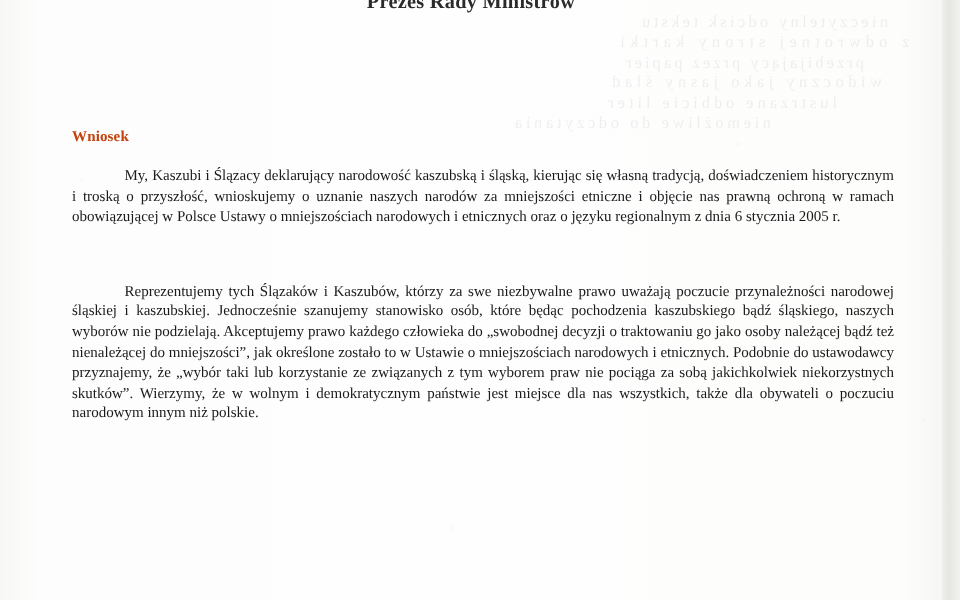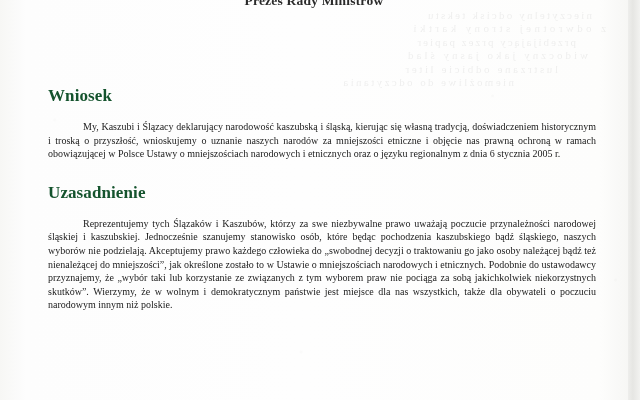--- a/index.html
+++ b/index.html
@@ -95,22 +95,22 @@
   .content {
     position: absolute;
     top: 86px;
     left: 48px;
     width: 548px;
   }
 
   .section-heading {
     font-family: "Liberation Serif", serif;
     font-weight: bold;
-    font-size: 17px;
-    color: #14532d;
+    font-size: 10px;
+    color: #c2410c;
     margin: 0;
     letter-spacing: 0.1px;
   }
 
   .body-para {
     font-family: "Liberation Serif", serif;
     font-size: 10px;
     line-height: 13.6px;
     color: #1a1a1a;
     text-align: justify;
@@ -162,21 +162,20 @@
 
     <div>
       <h2 class="section-heading">Wniosek</h2>
       <div class="gap-after-heading"></div>
       <p class="body-para">My, Kaszubi i Ślązacy deklarujący narodowość kaszubską i śląską, kierując się własną tradycją, doświadczeniem historycznym i troską o przyszłość, wnioskujemy o uznanie naszych narodów za mniejszości etniczne i objęcie nas prawną ochroną w ramach obowiązującej w Polsce Ustawy o mniejszościach narodowych i etnicznych oraz o języku regionalnym z dnia 6 stycznia 2005 r.</p>
     </div>
 
     <div class="gap-between-sections"></div>
 
     <div>
-      <h2 class="section-heading">Uzasadnienie</h2>
       <div class="gap-after-heading"></div>
       <p class="body-para">Reprezentujemy tych Ślązaków i Kaszubów, którzy za swe niezbywalne prawo uważają poczucie przynależności narodowej śląskiej i kaszubskiej. Jednocześnie szanujemy stanowisko osób, które będąc pochodzenia kaszubskiego bądź śląskiego, naszych wyborów nie podzielają. Akceptujemy prawo każdego człowieka do „swobodnej decyzji o traktowaniu go jako osoby należącej bądź też nienależącej do mniejszości”, jak określone zostało to w Ustawie o mniejszościach narodowych i etnicznych. Podobnie do ustawodawcy przyznajemy, że „wybór taki lub korzystanie ze związanych z tym wyborem praw nie pociąga za sobą jakichkolwiek niekorzystnych skutków”. Wierzymy, że w wolnym i demokratycznym państwie jest miejsce dla nas wszystkich, także dla obywateli o poczuciu narodowym innym niż polskie.</p>
     </div>
 
   </div>
 
   <div class="speckle"></div>
   <div class="page-edge"></div>
 
 </div>

